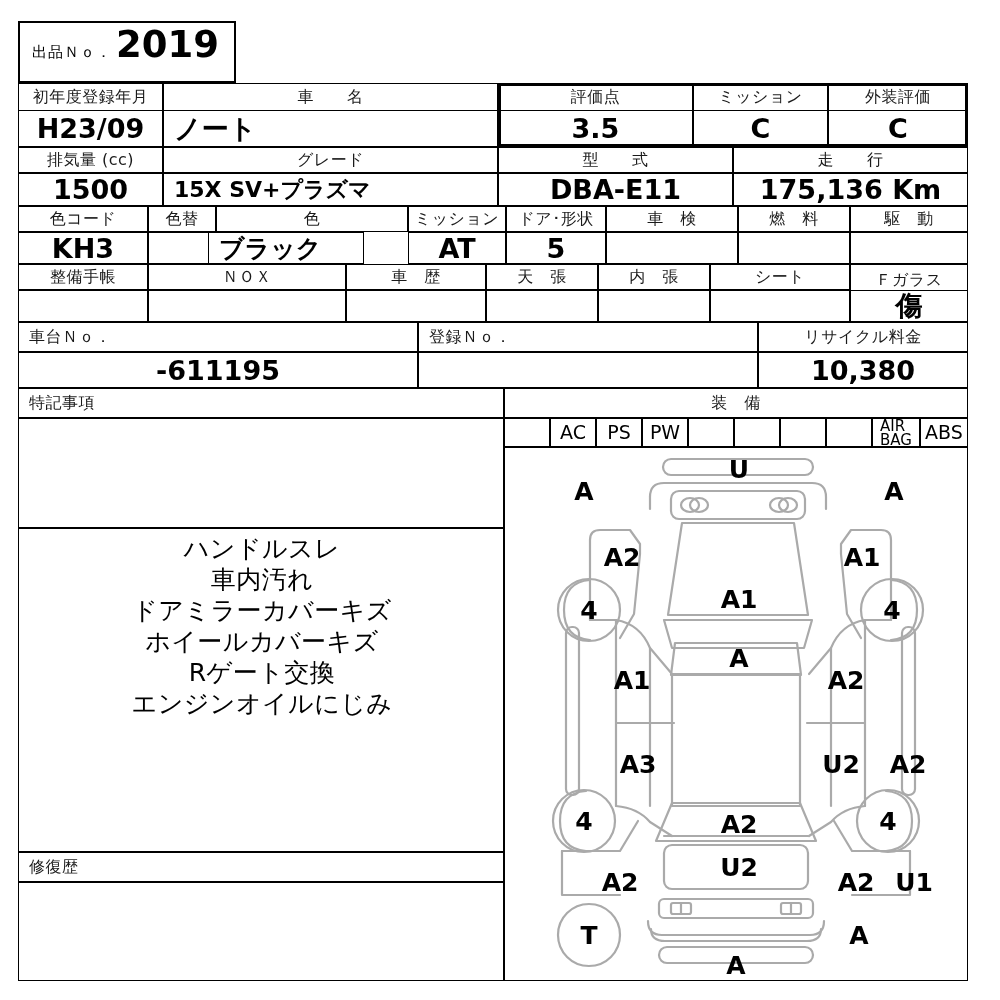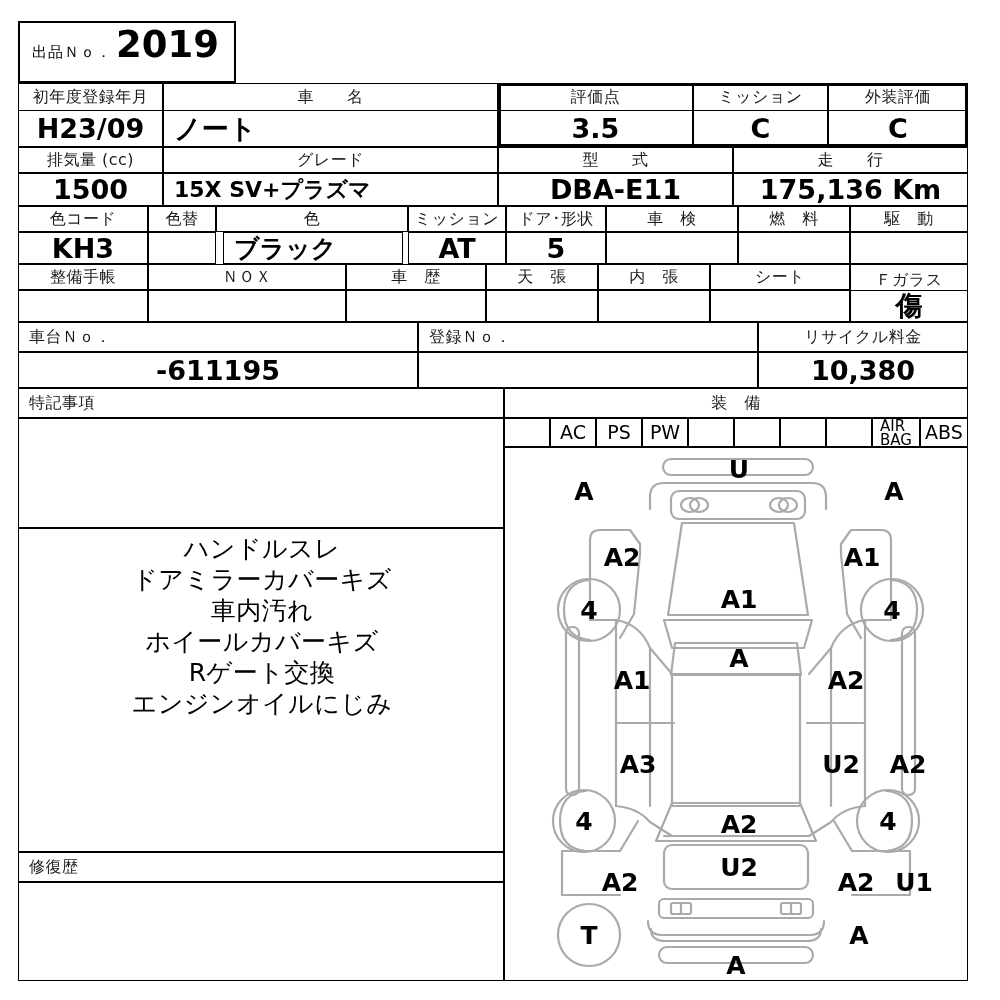--- a/index.html
+++ b/index.html
@@ -167,21 +167,21 @@
   <div class="cell hdr" style="left:148px; top:206px; width:68px;  height:26px;">色替</div>
   <div class="cell hdr" style="left:216px; top:206px; width:192px; height:26px;">色</div>
   <div class="cell hdr" style="left:408px; top:206px; width:98px;  height:26px;">ミッション</div>
   <div class="cell hdr" style="left:506px; top:206px; width:100px; height:26px;">ドア･形状</div>
   <div class="cell hdr" style="left:606px; top:206px; width:132px; height:26px;">車　検</div>
   <div class="cell hdr" style="left:738px; top:206px; width:112px; height:26px;">燃　料</div>
   <div class="cell hdr" style="left:850px; top:206px; width:118px; height:26px;">駆　動</div>
 
   <div class="cell val" style="left:18px;  top:232px; width:130px; height:32px;">KH3</div>
   <div class="cell val" style="left:148px; top:232px; width:68px;  height:32px;"></div>
-  <div class="cell val med left" style="left:223px; top:232px; width:180px; height:32px;">ブラック</div>
+  <div class="cell val med left" style="left:208px; top:232px; width:156px; height:32px;">ブラック</div>
   <div class="cell val" style="left:408px; top:232px; width:98px;  height:32px;">AT</div>
   <div class="cell val" style="left:506px; top:232px; width:100px; height:32px;">5</div>
   <div class="cell val" style="left:606px; top:232px; width:132px; height:32px;"></div>
   <div class="cell val" style="left:738px; top:232px; width:112px; height:32px;"></div>
   <div class="cell val" style="left:850px; top:232px; width:118px; height:32px;"></div>
 
   <div class="cell hdr" style="left:18px;  top:264px; width:130px; height:26px;">整備手帳</div>
   <div class="cell hdr" style="left:148px; top:264px; width:198px; height:26px;">ＮＯＸ</div>
   <div class="cell hdr" style="left:346px; top:264px; width:140px; height:26px;">車　歴</div>
   <div class="cell hdr" style="left:486px; top:264px; width:112px; height:26px;">天　張</div>
@@ -203,21 +203,21 @@
 
   <div class="cell val" style="left:18px;  top:352px; width:400px; height:36px;">-611195</div>
   <div class="cell val" style="left:418px; top:352px; width:340px; height:36px;"></div>
   <div class="cell val" style="left:758px; top:352px; width:210px; height:36px;">10,380</div>
 
   <div class="cell hdr left" style="left:18px; top:388px; width:486px; height:30px;">特記事項</div>
 
   <div class="cell" style="left:18px; top:418px; width:486px; height:110px;"></div>
 
   <div class="cell" style="left:18px; top:528px; width:486px; height:324px;"></div>
-  <div id="notes"><div>ハンドルスレ</div><div>ドアミラーカバーキズ</div><div>車内汚れ</div><div>ホイールカバーキズ</div><div>Rゲート交換</div><div>エンジンオイルにじみ</div></div>
+  <div id="notes"><div>ハンドルスレ</div><div>車内汚れ</div><div>ドアミラーカバーキズ</div><div>ホイールカバーキズ</div><div>Rゲート交換</div><div>エンジンオイルにじみ</div></div>
 
   <div class="cell hdr left" style="left:18px; top:852px; width:486px; height:30px;">修復歴</div>
   <div class="cell val left" style="left:18px; top:882px; width:486px; height:99px;"></div>
 
   <div class="cell hdr" style="left:504px; top:388px; width:464px; height:30px;">装　備</div>
 
   <div id="equip-row">
       <div class="cell" style="left: 504px; top: 418px; width: 46px; height: 29px; justify-content: center; font-size: 19px; line-height: 19px; flex-direction: column; white-space: pre-line; font-weight: 400;"></div>
       <div class="cell" style="left: 550px; top: 418px; width: 46px; height: 29px; justify-content: center; font-size: 19px; line-height: 19px; flex-direction: column; white-space: pre-line; font-weight: 400;">AC</div>
       <div class="cell" style="left: 596px; top: 418px; width: 46px; height: 29px; justify-content: center; font-size: 19px; line-height: 19px; flex-direction: column; white-space: pre-line; font-weight: 400;">PS</div>

